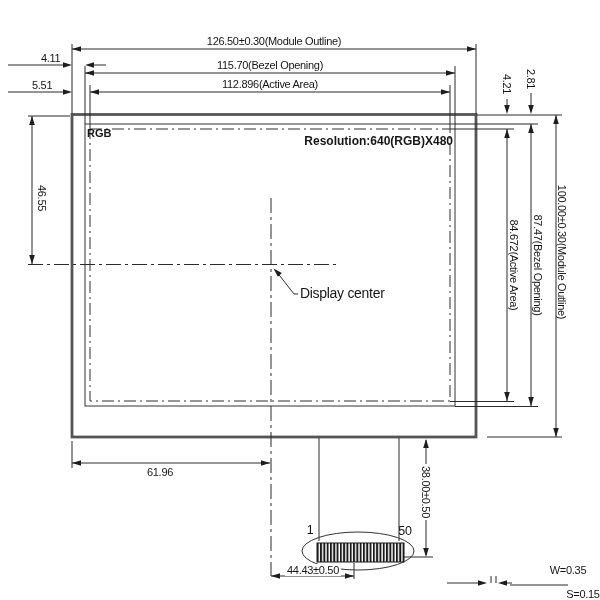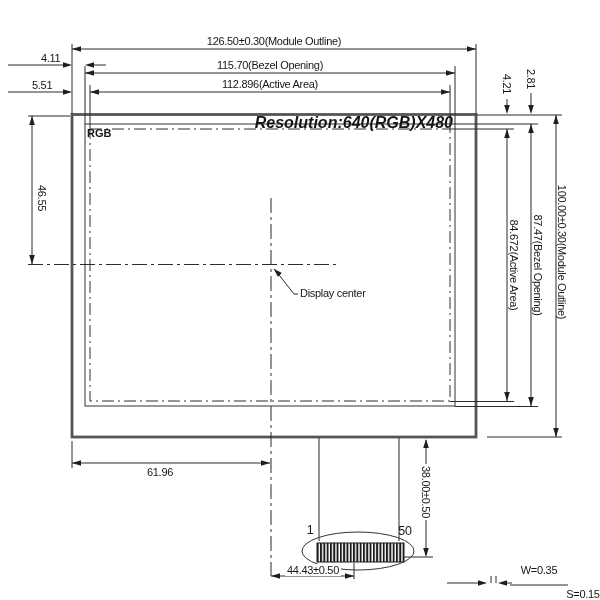--- a/index.html
+++ b/index.html
@@ -106,26 +106,26 @@
 
   <div class="lbl vrt" style="left:507px;top:84px;">4.21</div>
   <div class="lbl vrt" style="left:531px;top:79px;">2.81</div>
   <div class="lbl vrt" style="left:514px;top:265px;">84.672(Active Area)</div>
   <div class="lbl vrt" style="left:538px;top:265px;">87.47(Bezel Opening)</div>
   <div class="lbl vrt" style="left:562px;top:252px;">100.00±0.30(Module Outline)</div>
 
   <div class="lbl vrt" style="left:42px;top:198px;">46.55</div>
 
   <div class="lbl bold" style="left:87px;top:127px;">RGB</div>
-  <div class="lbl bold ralign" style="left:453px;top:117px;font-size:16px;font-style:italic;">Resolution:640(RGB)X480</div>
-  <div class="lbl" style="left:300px;top:287px;font-size:11px;">Display center</div>
+  <div class="lbl bold ralign" style="left:453px;top:135px;font-size:12px;">Resolution:640(RGB)X480</div>
+  <div class="lbl" style="left:300px;top:287px;font-size:14px;">Display center</div>
 
   <div class="lbl ctr" style="left:160px;top:452px;margin-top:20px;">61.96</div>
   <div class="lbl vrt bg" style="left:426px;top:492px;">38.00±0.50</div>
   <div class="lbl ctr bg" style="left:313px;top:570px;">44.43±0.50</div>
 
   <div class="lbl ctr pin" style="left:310px;top:530px;">1</div>
   <div class="lbl ctr pin" style="left:405px;top:531px;">50</div>
 
-  <div class="lbl ctr" style="left:539px;top:570px;">W=0.35</div>
+  <div class="lbl ctr" style="left:568px;top:570px;">W=0.35</div>
   <div class="lbl ctr" style="left:539px;top:594px;margin-left:44px;">S=0.15</div>
 
 </div>
 
 </body></html>

